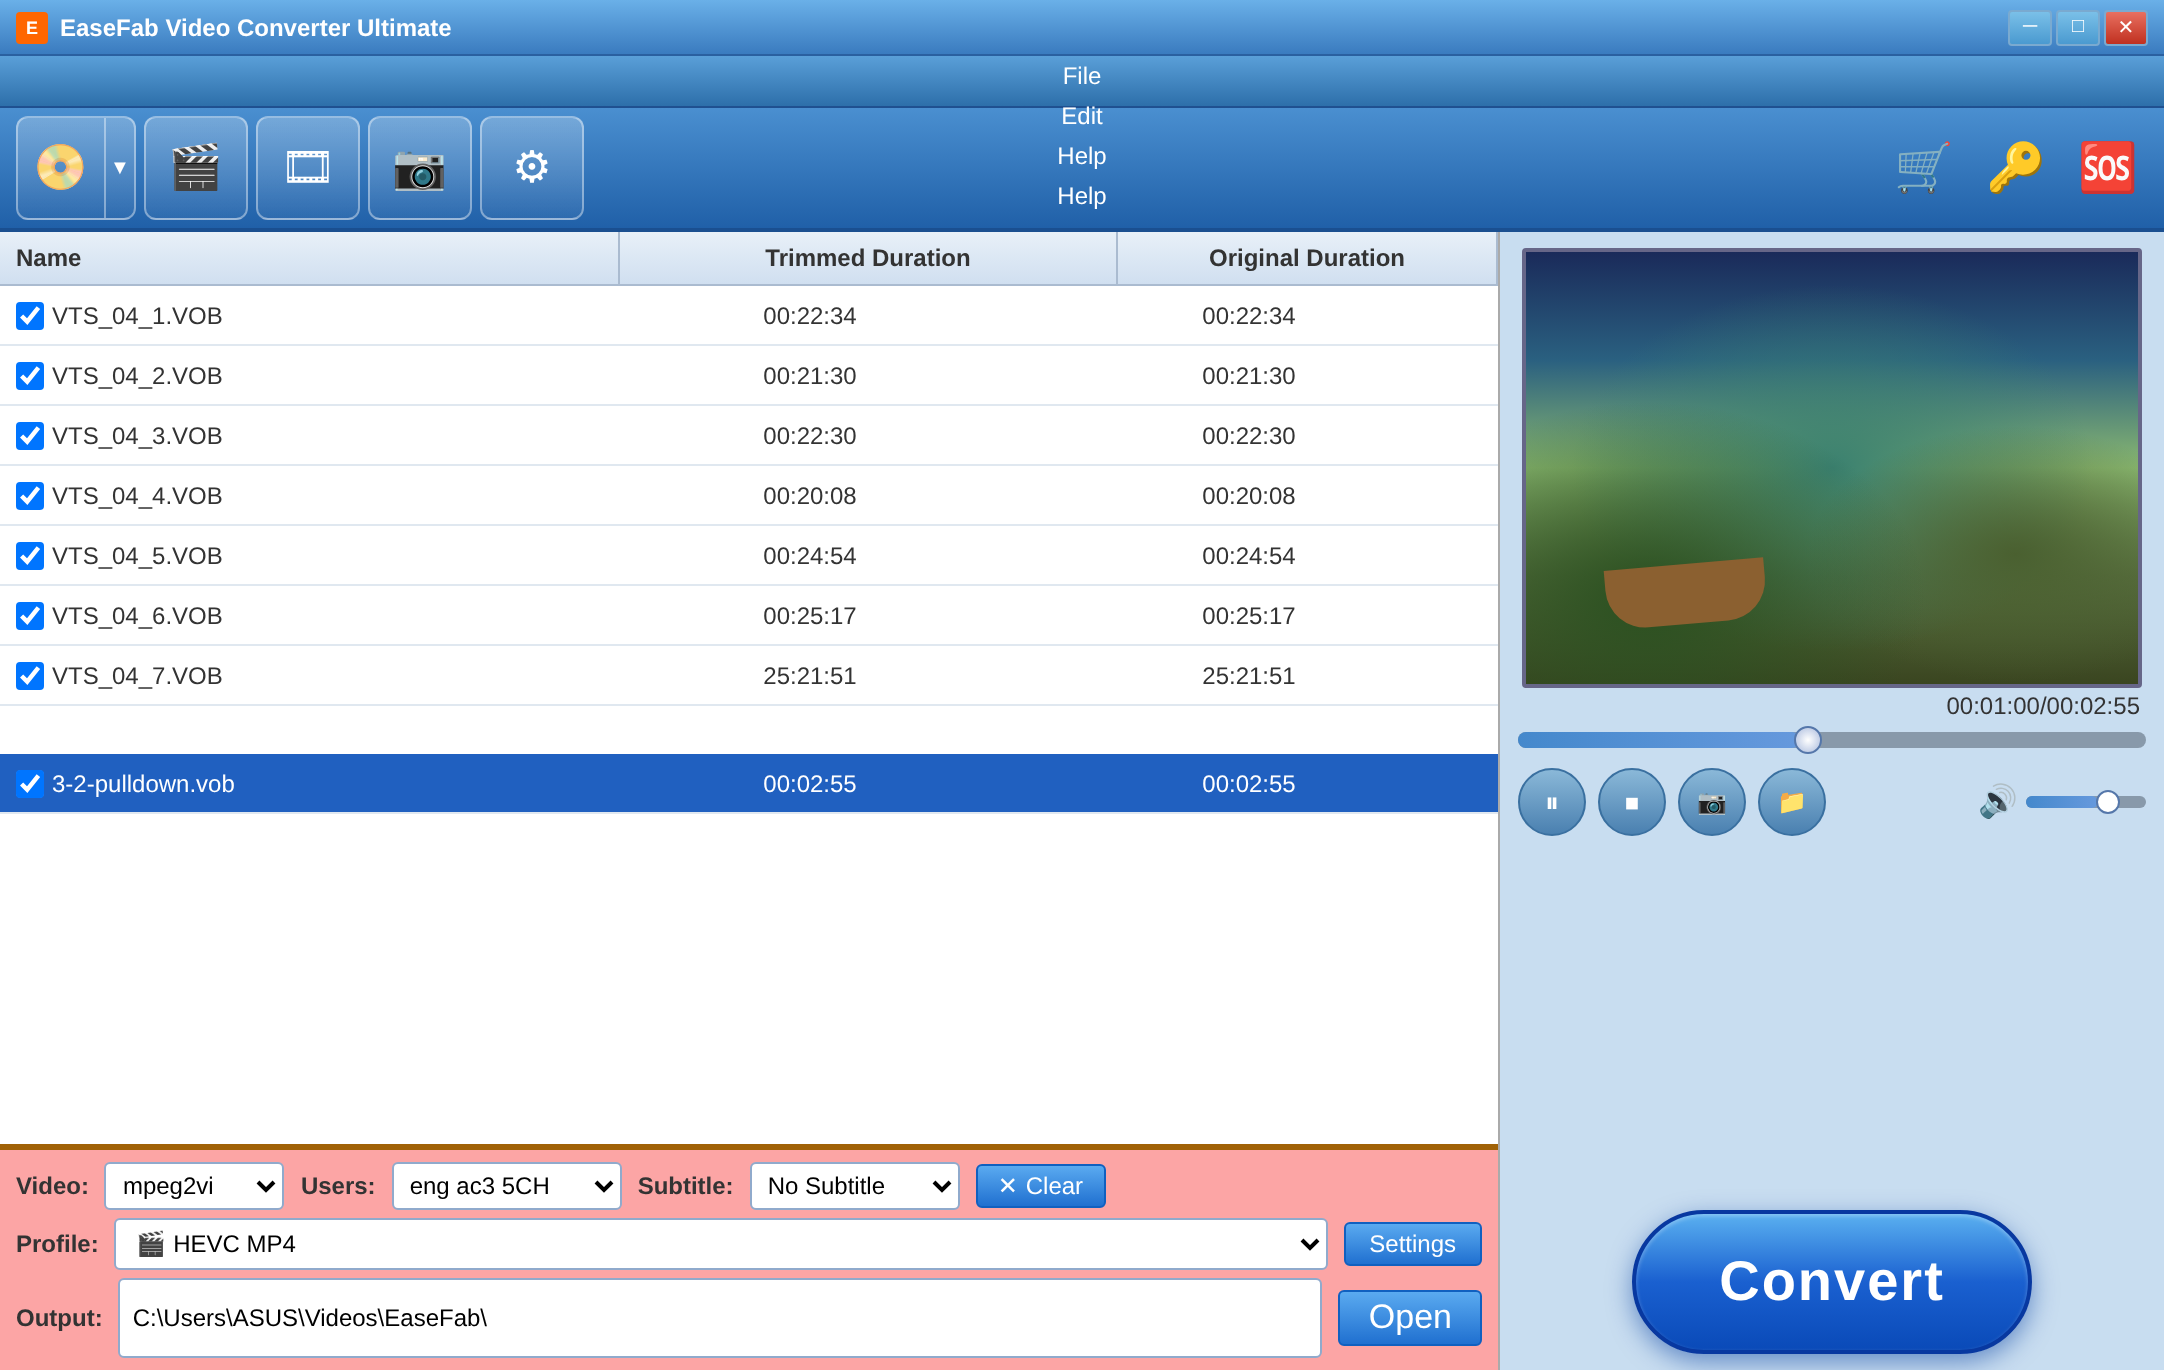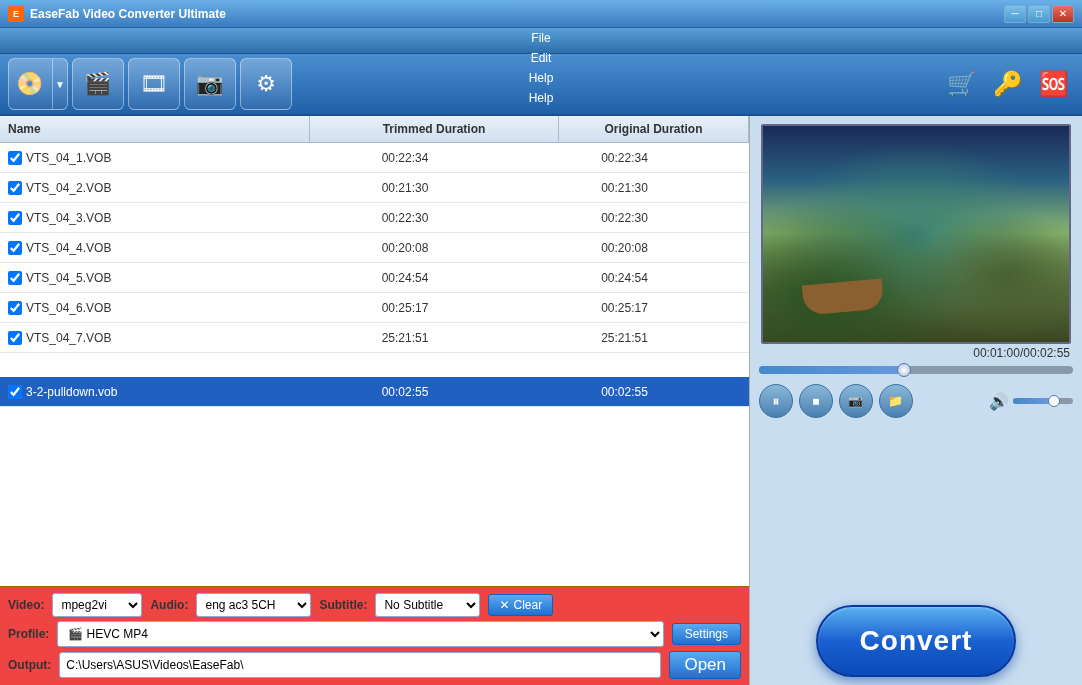--- a/index.html
+++ b/index.html
@@ -70,21 +70,21 @@
     .file-row { display: flex; align-items: center; border-bottom: 1px solid #e0e8f0; height: 30px; }
     .file-row.selected { background: #2060c0; color: white; margin-top: 24px; }
     .file-row.selected .cell { color: white; }
     .cell { padding: 0 8px; font-size: 12px; color: #333; overflow: hidden; white-space: nowrap; }
     .cell-name { flex: 0 0 310px; display: flex; align-items: center; gap: 0; }
     .cell-orig { flex: 0 0 190px; text-align: center; }
     .cell-trim { flex: 1; text-align: center; }
     .checkbox { width: 14px; height: 14px; margin-right: 4px; }
 
     
-    #bottom-controls { background: #ef4444; border-top: 1px solid #a16207; padding: 6px 8px; }
+    #bottom-controls { background: #fca5a5; border-top: 3px solid #a16207; padding: 6px 8px; }
     .controls-row1 { display: flex; align-items: center; gap: 8px; margin-bottom: 4px; }
     .controls-row2 { display: flex; align-items: center; margin-bottom: 4px; }
     .controls-row3 { display: flex; align-items: center; gap: 8px; margin-bottom: 4px; }
     .controls-row4 { display: flex; align-items: center; gap: 8px; }
     .ctrl-label { color: #333; font-size: 12px; font-weight: bold; }
     .ctrl-select { height: 24px; border: 1px solid #90aacc; border-radius: 3px; background: white; font-size: 12px; padding: 0 4px; }
     .clear-btn {
       background: linear-gradient(to bottom, #5aaaf0, #2070d0);
       color: white; border: 1px solid #1060c0; border-radius: 3px;
       padding: 3px 10px; cursor: pointer; font-size: 12px;
@@ -92,21 +92,21 @@
     }
     .merge-row { display: flex; align-items: center; gap: 6px; margin-left: 20px; }
     .profile-row { display: flex; align-items: center; gap: 8px; width: 100%; }
     .profile-select { flex: 1; height: 26px; border: 1px solid #90aacc; border-radius: 3px; background: white; font-size: 12px; padding: 0 6px; }
     .settings-btn {
       background: linear-gradient(to bottom, #5aaaf0, #2070d0);
       color: white; border: 1px solid #1060c0; border-radius: 3px;
       padding: 3px 12px; cursor: pointer; font-size: 12px;
     }
     .output-row { display: flex; align-items: center; gap: 8px; width: 100%; }
-    .output-input { flex: 1; height: 26px; border: 1px solid #90aacc; border-radius: 3px; background: white; font-size: 12px; padding: 0 6px; }
+    .output-input { flex: 1; height: 40px; border: 1px solid #90aacc; border-radius: 3px; background: white; font-size: 12px; padding: 0 6px; }
     .open-btn {
       background: linear-gradient(to bottom, #5aaaf0, #2070d0);
       color: white; border: 1px solid #1060c0; border-radius: 3px;
       padding: 3px 14px; cursor: pointer; font-size: 17px;
     }
 
     
     #right-panel { flex: 1; background: #c8ddf0; display: flex; flex-direction: column; align-items: center; padding: 8px; }
 
     
@@ -293,21 +293,21 @@
     </div>
 
     <div id="bottom-controls">
       <div class="controls-row1">
         <span class="ctrl-label">Video:</span>
         <select class="ctrl-select" style="width:90px;">
           <option>mpeg2vi</option>
           <option>h264</option>
           <option>h265</option>
         </select>
-        <span class="ctrl-label">Audio:</span>
+        <span class="ctrl-label">Users:</span>
         <select class="ctrl-select" style="width:115px;">
           <option>eng ac3 5CH</option>
           <option>eng ac3 2CH</option>
           <option>No Audio</option>
         </select>
         <span class="ctrl-label">Subtitle:</span>
         <select class="ctrl-select" style="width:105px;">
           <option>No Subtitle</option>
           <option>English</option>
           <option>French</option>

